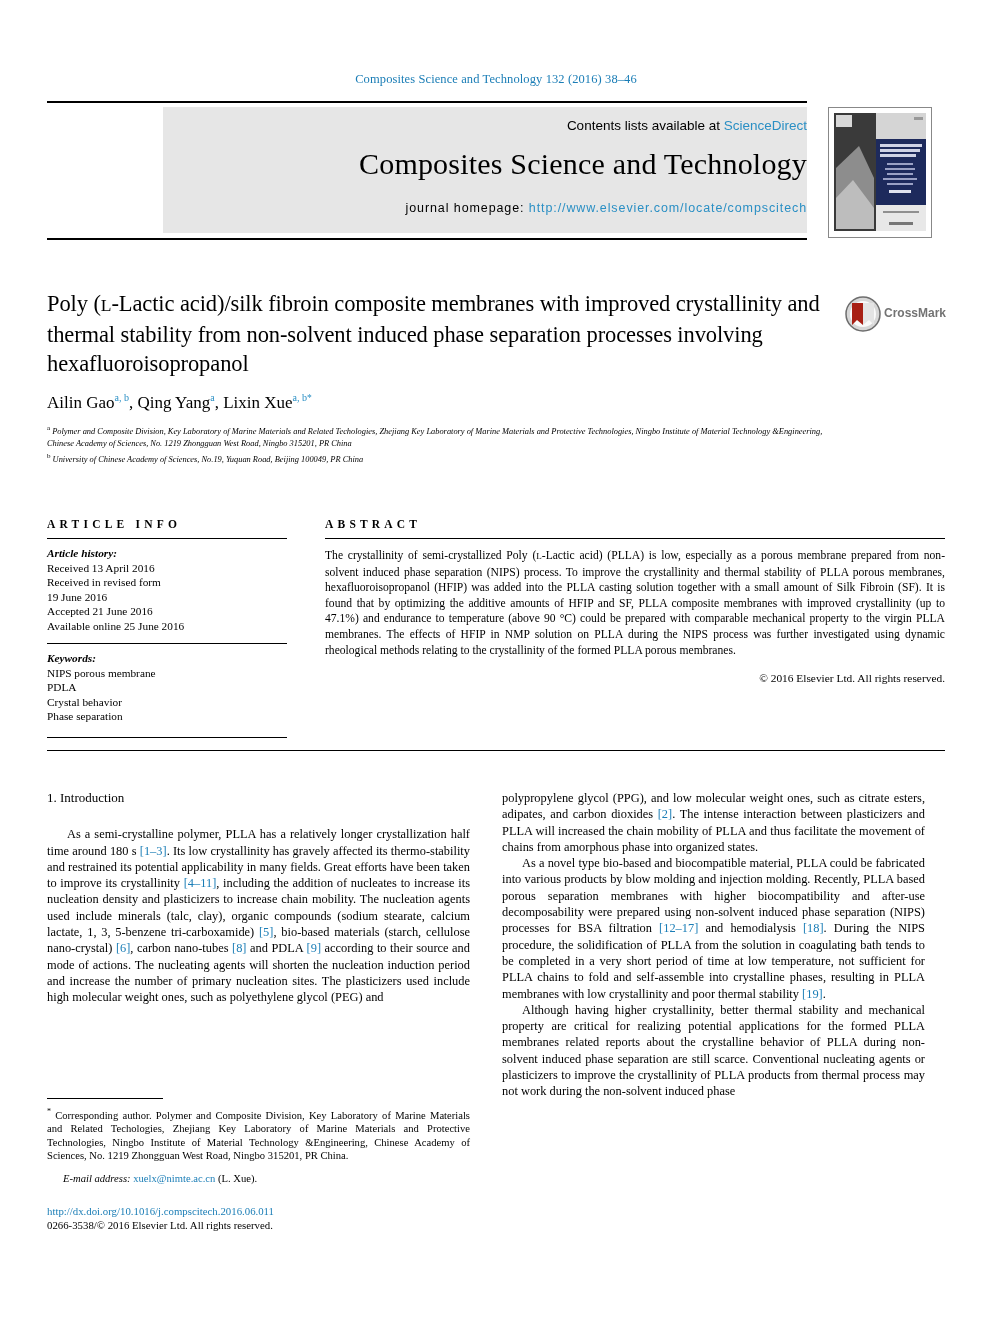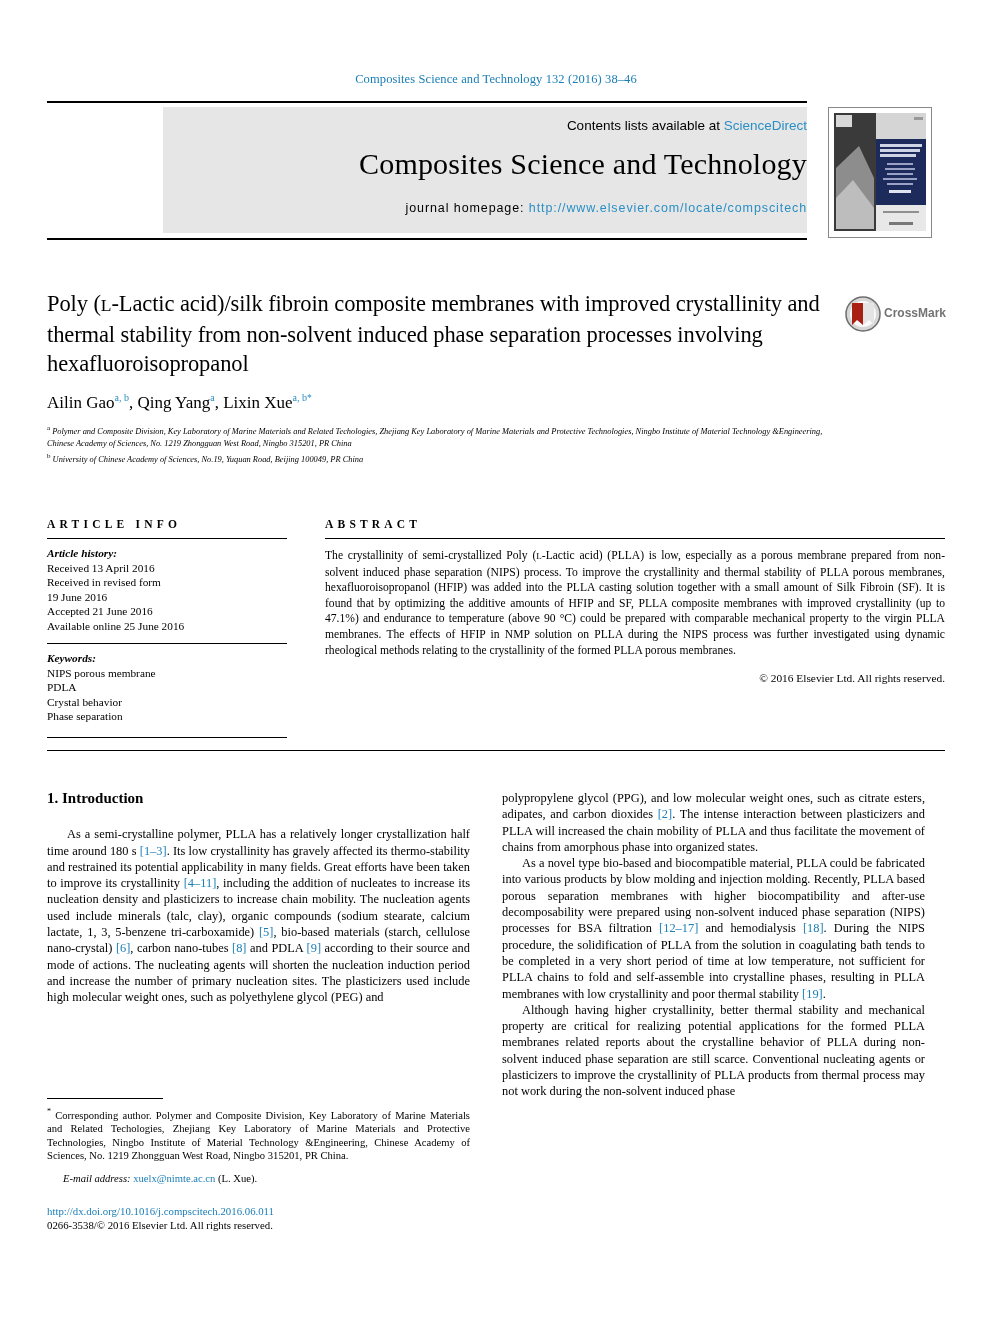--- a/index.html
+++ b/index.html
@@ -246,22 +246,22 @@
     top: 0;
     width: 423px;
     font-size: 12.4px;
     line-height: 16.3px;
     text-align: justify;
     font-family: "Liberation Serif", serif;
   }
   .bcol.left { left: 0; }
   .bcol.right { left: 455px; }
   .sect-title {
-    font-size: 15px;
-    font-weight: bold;
+    font-size: 13px;
+    font-weight: normal;
     margin: 0 0 20px 0;
     font-family: "Liberation Serif", serif;
   }
   .para { margin: 0; text-indent: 20px; }
   .ref { color: #1a7db6; }
 
   
   .footnote {
     position: absolute;
     left: 47px; top: 1098px;

